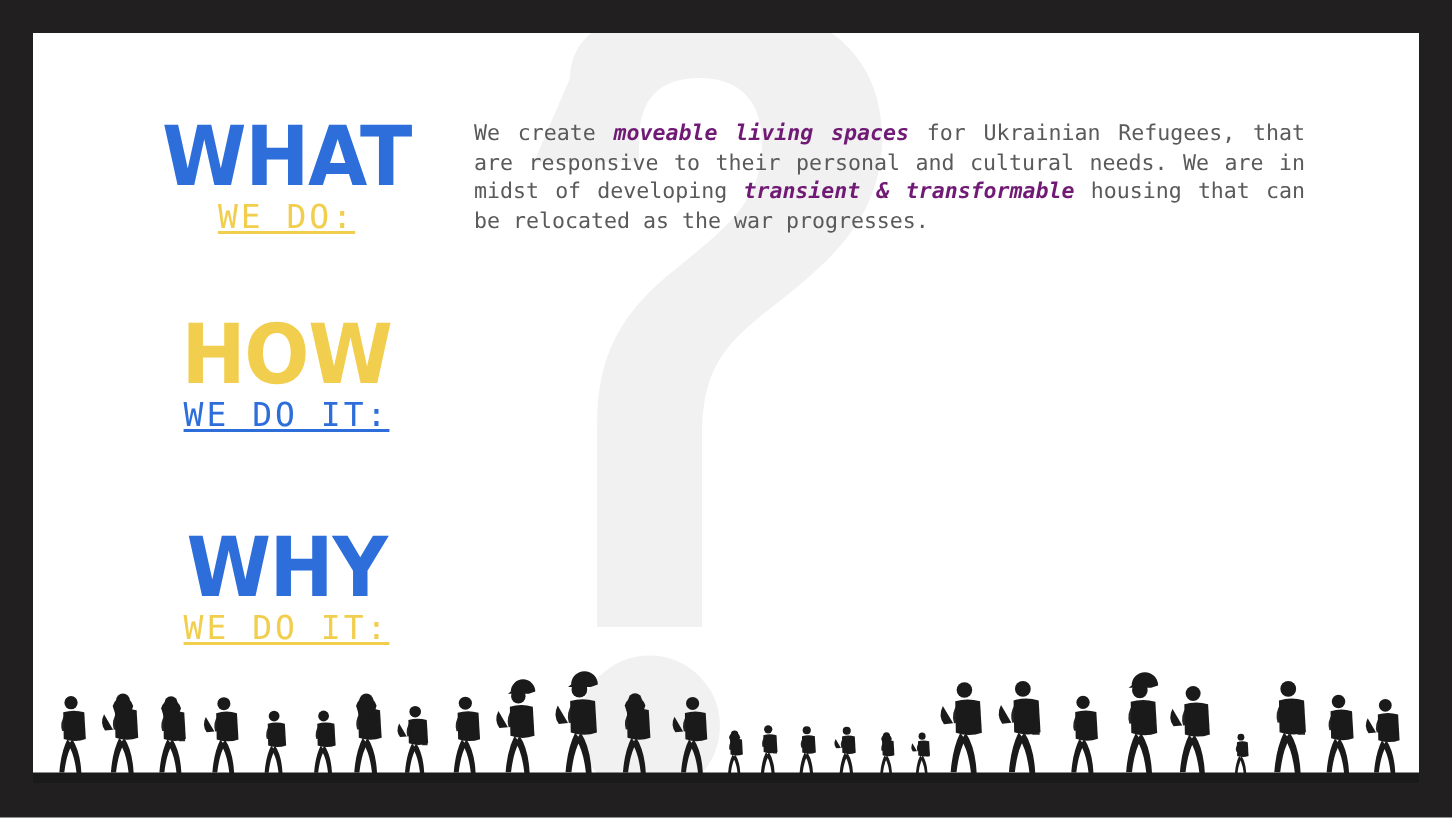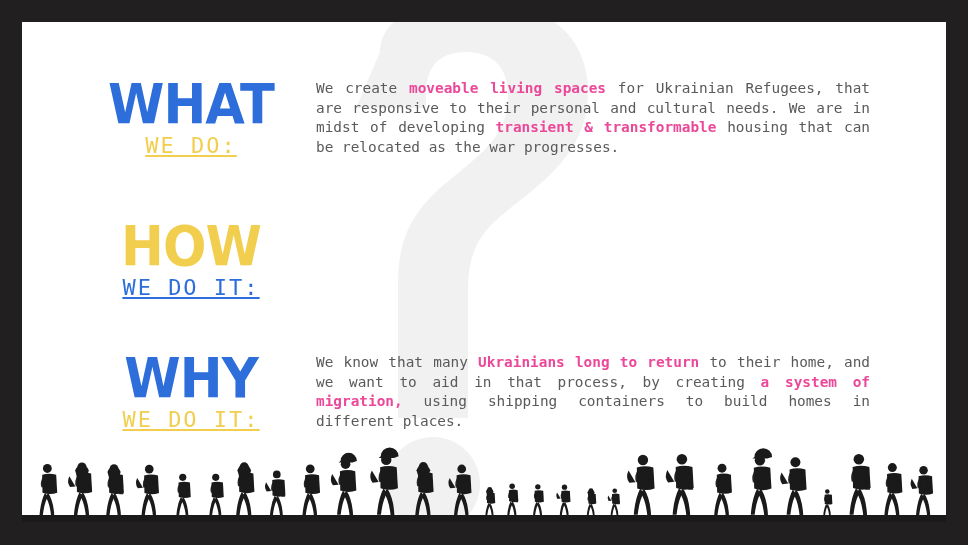--- a/index.html
+++ b/index.html
@@ -26,24 +26,24 @@
   .watermark svg{display:block;}
 
   
   .rows{
     position:absolute;
     left:0; top:0; width:100%; height:100%;
   }
   .row{
     position:absolute;
     display:flex;
-    align-items:center;
+    align-items:flex-end;
   }
   .row-what{ left:58px; top:56px;  width:790px; }
-  .row-how { left:58px; top:198px; width:790px; }
+  .row-how { left:58px; top:188px; width:790px; }
   .row-why { left:58px; top:330px; width:790px; }
 
   .heading-col{
     width:222px;
     flex:0 0 222px;
     text-align:center;
     padding-top:0px;
   }
   .head-word{
     font-family:"DejaVu Sans", sans-serif;
@@ -73,21 +73,21 @@
   .para{
     font-family:"DejaVu Sans Mono","Liberation Mono",monospace;
     font-size:14.4px;
     line-height:1.36;
     color:#5a5a5a;
     text-align:justify;
     text-justify:inter-character;
     margin:0;
     white-space:pre-wrap;
   }
-  .para b{ color:#ec4899; font-weight:bold; }
+  .para b{ color:#701a75; font-weight:bold;font-style:italic; }
 
   
   .crowd{
     position:absolute;
     left:0; bottom:0;
     width:924px; height:80px;
   }
   .crowd svg{display:block;width:100%;height:100%;}
 </style>
 </head>
@@ -134,23 +134,20 @@
       <div class="heading-col">
         <div class="head-word yellow">HOW</div>
         <div class="head-sub blue">WE DO IT:</div>
       </div>
     </div>
 
     <div class="row row-why">
       <div class="heading-col">
         <div class="head-word blue">WHY</div>
         <div class="head-sub yellow">WE DO IT:</div>
-      </div>
-      <div class="body-col">
-        <p class="para">We know that many <b>Ukrainians long to return</b> to their home, and we want to aid in that process, by creating <b>a system of migration,</b> using shipping containers to build homes in different places.</p>
       </div>
     </div>
 
   </div>
 
   <div class="crowd">
     <svg viewBox="0 0 924 80" preserveAspectRatio="none" xmlns="http://www.w3.org/2000/svg">
       <g id="crowd-figures" fill="#1a1a1a">
           <circle cx="25.349840307398622" cy="26.47164510405699" r="4.415202367382684"></circle>
           <path d="M20.15548458106605,32.87368853676188 q7.0123802305489695,-2.0777422905330276 14.024760461097939,0 l1.0388711452665138,17.751710694741554 q-7.0123802305489695,2.597177863166285 -14.725998484152838,0 Z"></path>

